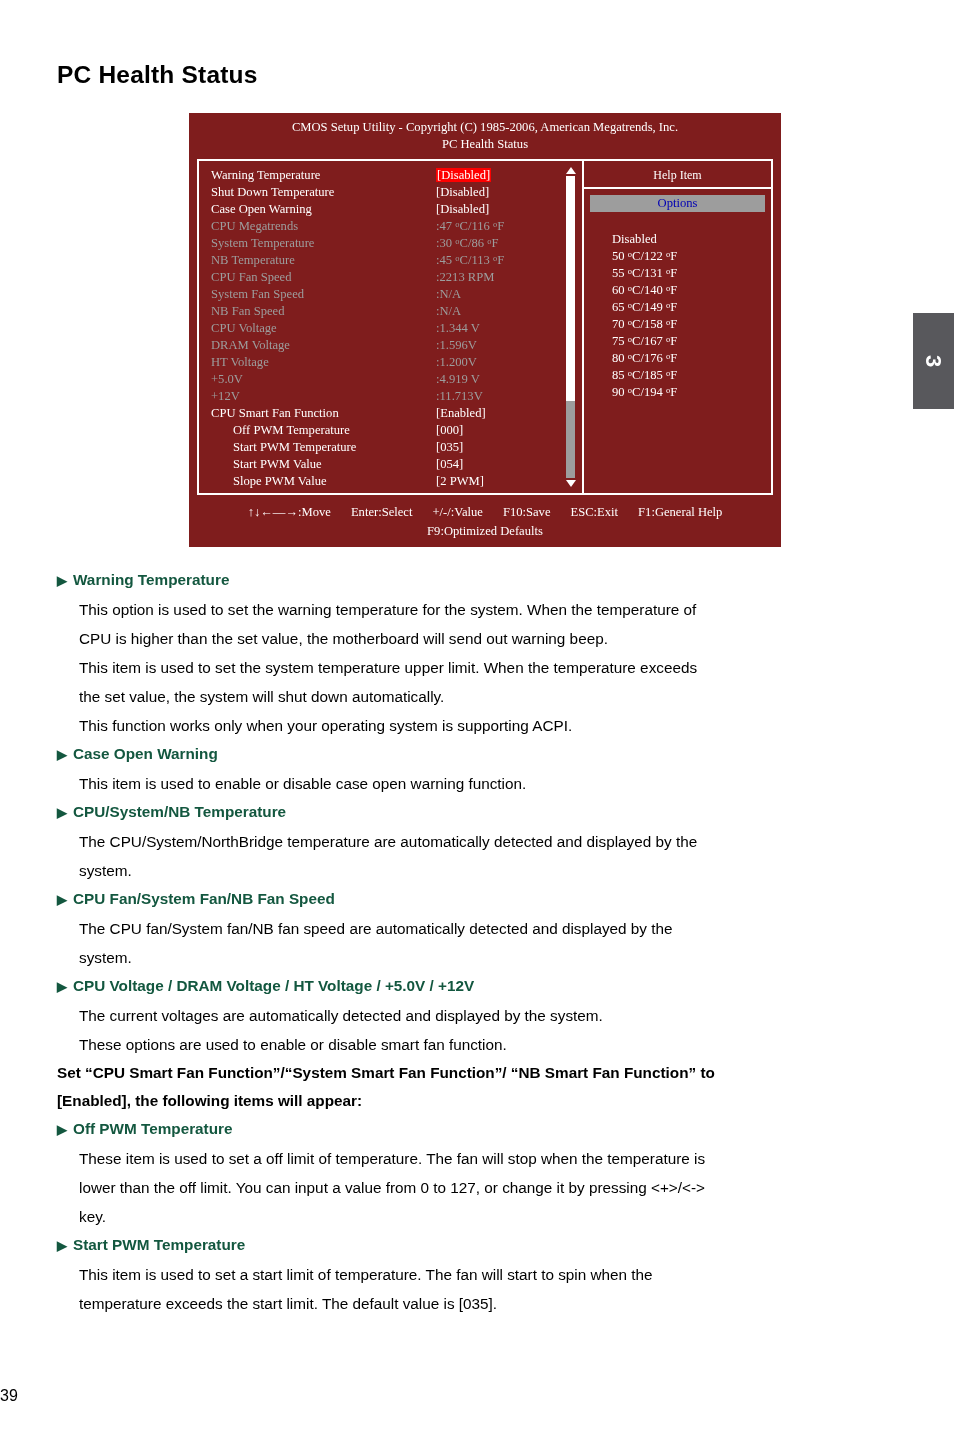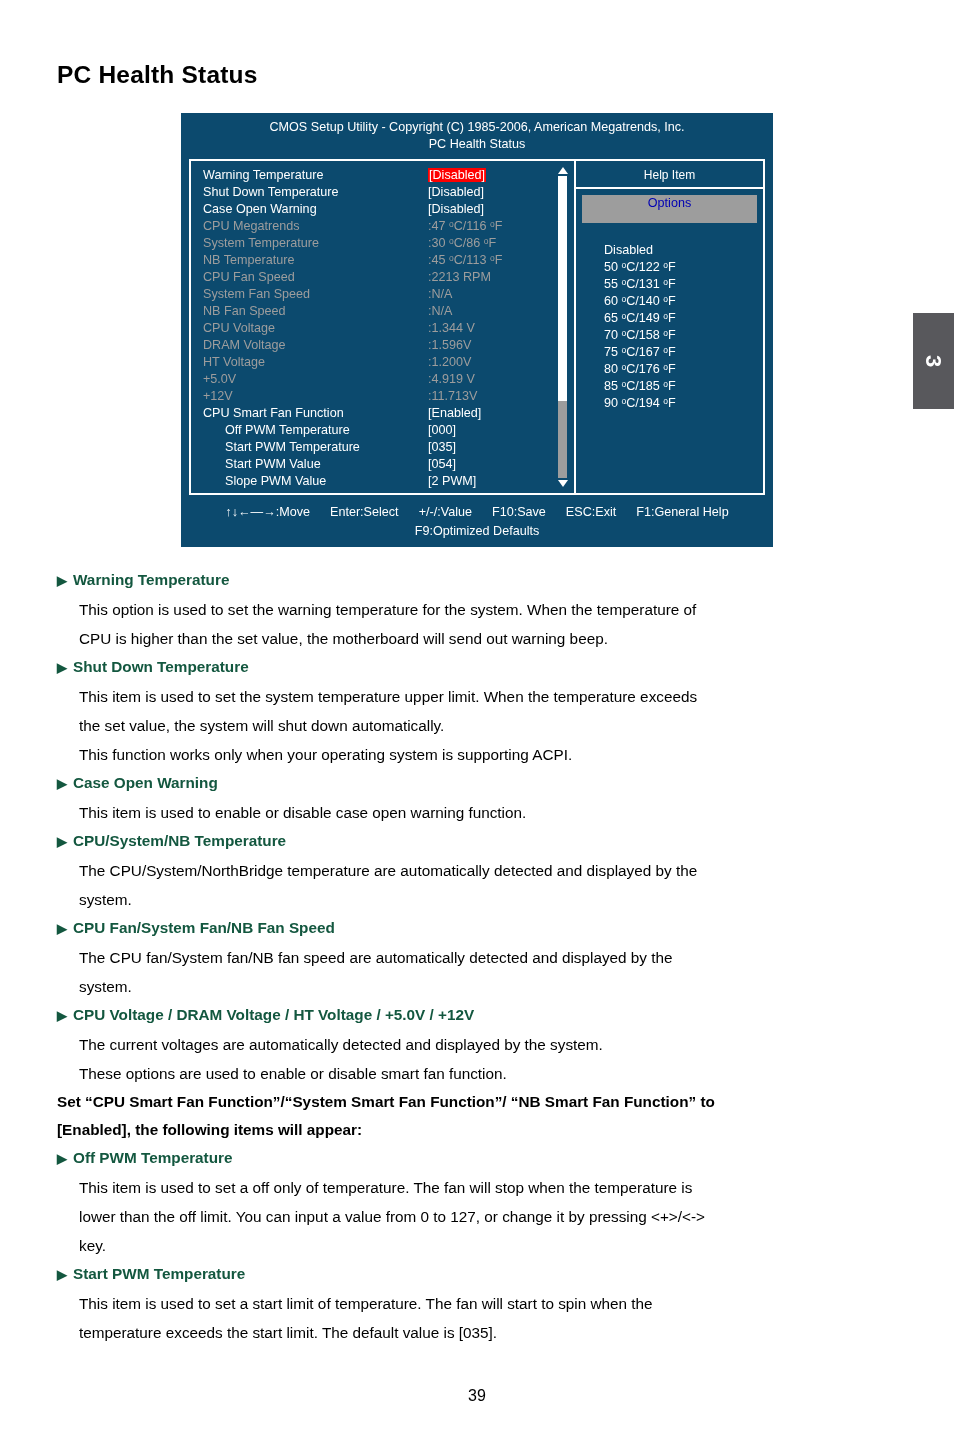--- a/index.html
+++ b/index.html
@@ -38,25 +38,25 @@
   .side-tab span {
     font-size: 22px;
     font-weight: bold;
     transform: rotate(90deg);
     display: block;
   }
 
   
   .bios {
     position: absolute;
-    left: 181px; top: 113px;
+    left: 189px; top: 113px;
     width: 592px; height: 434px;
-    background: #0c4a6e;
+    background: #7f1d1d;
     color: #ffffff;
-    font-family: Liberation Sans, sans-serif;
+    font-family: Liberation Serif, serif;
     font-size: 12.6px;
     padding: 0;
   }
   .bios-title {
     text-align: center;
     padding-top: 6px;
     line-height: 16.5px;
     font-size: 12.6px;
   }
   .bios-body {
@@ -131,21 +131,21 @@
     line-height: 28px;
     text-align: center;
     border-bottom: 2px solid #ffffff;
     font-size: 12px;
   }
   .options-bar {
     margin: 6px 6px 0 6px;
     background: #9d9d9d;
     color: #0000b4;
     text-align: center;
-    height: 28px;
+    height: 17px;
     line-height: 17px;
     font-size: 12.6px;
   }
   .help-list {
     margin-top: 19px;
     padding-left: 28px;
     line-height: 17px;
     font-size: 12.6px;
   }
 
@@ -182,21 +182,20 @@
   .bold-note {
     color: #000000;
     font-weight: bold;
     font-size: 15.3px;
     line-height: 28px;
   }
 
   .page-num {
     position: absolute;
     left: 0; right: 0; top: 1387px;
-    text-align: center;
     font-size: 16px;
   }
 </style>
 </head>
 <body>
 
 <div class="page-title">PC Health Status</div>
 
 <div class="side-tab">
   <span>3</span>
@@ -325,39 +324,38 @@
     <div class="fkeys" id="bios-fkeys"><span>↑↓←—→:Move</span><span>Enter:Select</span><span>+/-/:Value</span><span>F10:Save</span><span>ESC:Exit</span><span>F1:General Help</span></div>
     <div>F9:Optimized Defaults</div>
   </div>
 
 </div>
 
 <div class="doc" id="doc-body">
     <div class="hd"><span class="tri">▶</span><span>Warning Temperature</span></div>
     <div class="para">This option is used to set the warning temperature for the system. When the temperature of</div>
     <div class="para">CPU is higher than the set value, the motherboard will send out warning beep.</div>
-    <div class="hd"><span class="tri">▶</span><span>Shut Down Temperature</span></div>
     <div class="para">This item is used to set the system temperature upper limit. When the temperature exceeds</div>
     <div class="para">the set value, the system will shut down automatically.</div>
     <div class="para">This function works only when your operating system is supporting ACPI.</div>
     <div class="hd"><span class="tri">▶</span><span>Case Open Warning</span></div>
     <div class="para">This item is used to enable or disable case open warning function.</div>
     <div class="hd"><span class="tri">▶</span><span>CPU/System/NB Temperature</span></div>
     <div class="para">The CPU/System/NorthBridge temperature are automatically detected and displayed by the</div>
     <div class="para">system.</div>
     <div class="hd"><span class="tri">▶</span><span>CPU Fan/System Fan/NB Fan Speed</span></div>
     <div class="para">The CPU fan/System fan/NB fan speed are automatically detected and displayed by the</div>
     <div class="para">system.</div>
     <div class="hd"><span class="tri">▶</span><span>CPU Voltage / DRAM Voltage / HT Voltage / +5.0V / +12V</span></div>
     <div class="para">The current voltages are automatically detected and displayed by the system.</div>
     <div class="para">These options are used to enable or disable smart fan function.</div>
     <div class="bold-note">Set “CPU Smart Fan Function”/“System Smart Fan Function”/ “NB Smart Fan Function” to</div>
     <div class="bold-note">[Enabled], the following items will appear:</div>
     <div class="hd"><span class="tri">▶</span><span>Off PWM Temperature</span></div>
-    <div class="para">This item is used to set a off only of temperature. The fan will stop when the temperature is</div>
+    <div class="para">These item is used to set a off limit of temperature. The fan will stop when the temperature is</div>
     <div class="para">lower than the off limit. You can input a value from 0 to 127, or change it by pressing &lt;+&gt;/&lt;-&gt;</div>
     <div class="para">key.</div>
     <div class="hd"><span class="tri">▶</span><span>Start PWM Temperature</span></div>
     <div class="para">This item is used to set a start limit of temperature. The fan will start to spin when the</div>
     <div class="para">temperature exceeds the start limit. The default value is [035].</div>
   </div>
 
 <div class="page-num">39</div>
 
 </body></html>

